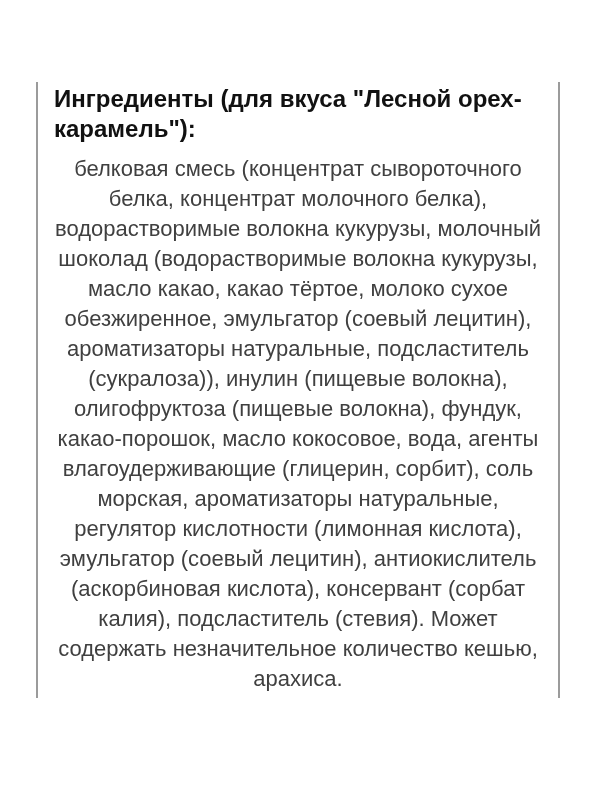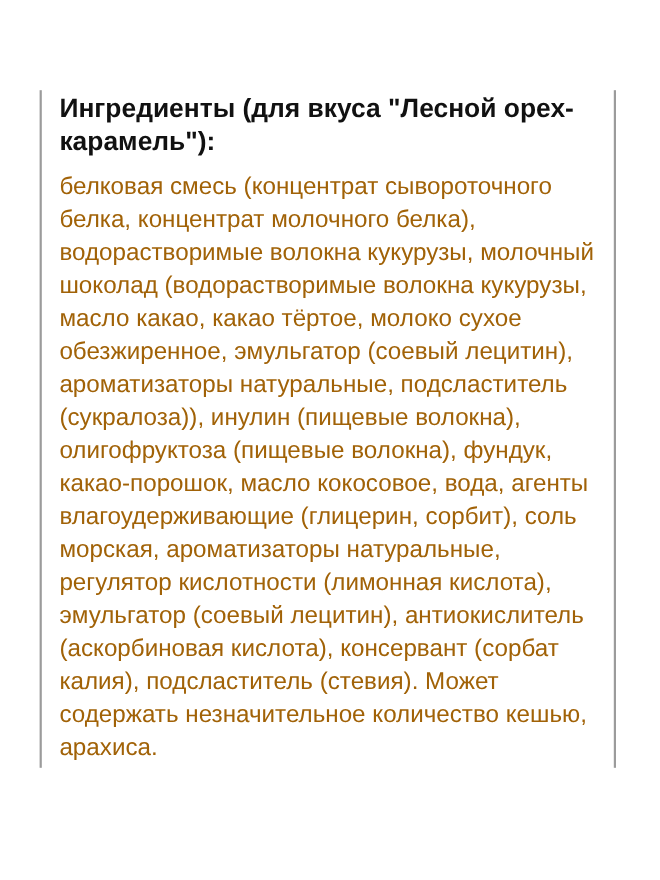--- a/index.html
+++ b/index.html
@@ -30,22 +30,23 @@
     font-size: 24px;
     line-height: 30px;
     font-weight: bold;
     color: #111111;
     letter-spacing: 0;
   }
   .ingredients-text {
     margin: 0;
     font-size: 22px;
     line-height: 30px;
-    color: #a16207;
+    color: #404040;
     letter-spacing: 0;
+    text-align: center;
   }
 </style>
 </head>
 <body>
 
 <div class="ingredients-panel">
   <h3 class="ingredients-title">Ингредиенты (для вкуса "Лесной орех-карамель"):</h3>
   <p class="ingredients-text">белковая смесь (концентрат сывороточного белка, концентрат молочного белка), водорастворимые волокна кукурузы, молочный шоколад (водорастворимые волокна кукурузы, масло какао, какао тёртое, молоко сухое обезжиренное, эмульгатор (соевый лецитин), ароматизаторы натуральные, подсластитель (сукралоза)), инулин (пищевые волокна), олигофруктоза (пищевые волокна), фундук, какао-порошок, масло кокосовое, вода, агенты влагоудерживающие (глицерин, сорбит), соль морская, ароматизаторы натуральные, регулятор кислотности (лимонная кислота), эмульгатор (соевый лецитин), антиокислитель (аскорбиновая кислота), консервант (сорбат калия), подсластитель (стевия). Может содержать незначительное количество кешью, арахиса.</p>
 </div>
 

